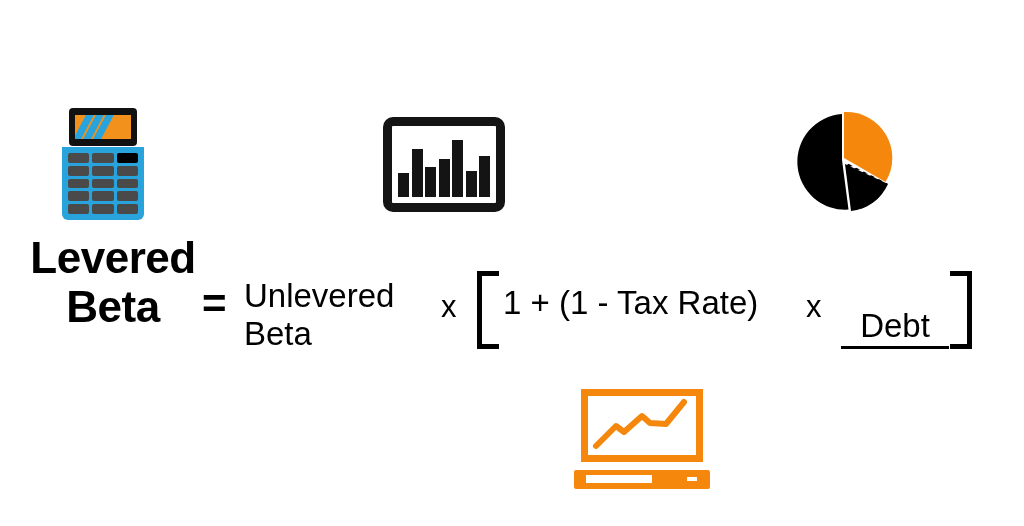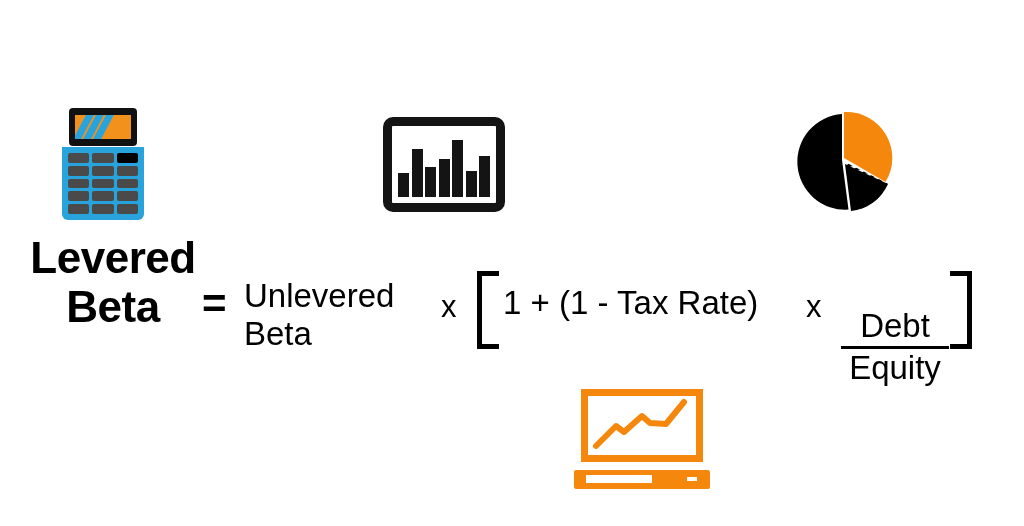--- a/index.html
+++ b/index.html
@@ -334,21 +334,20 @@
   <div class="bracket left"></div>
   <div class="bracket right"></div>
 
   <div class="inner-expr">1 + (1 - Tax Rate)</div>
 
   <div class="times-2">x</div>
 
   <div class="fraction">
     <div class="frac-num">Debt</div>
     <div class="frac-bar"></div>
-    <div class="frac-den">Equity</div>
   </div>
 
   <div class="icon-laptop">
     <div class="laptop-screen">
       <svg width="108" height="59" viewBox="0 0 108 59">
         <polyline points="8,50 28,30 36,36 54,20 62,27 78,28 96,6" fill="none" stroke="#F5880C" stroke-width="6" stroke-linecap="round" stroke-linejoin="round"></polyline>
       </svg>
     </div>
     <div class="laptop-base">
       <div class="laptop-key"></div>

